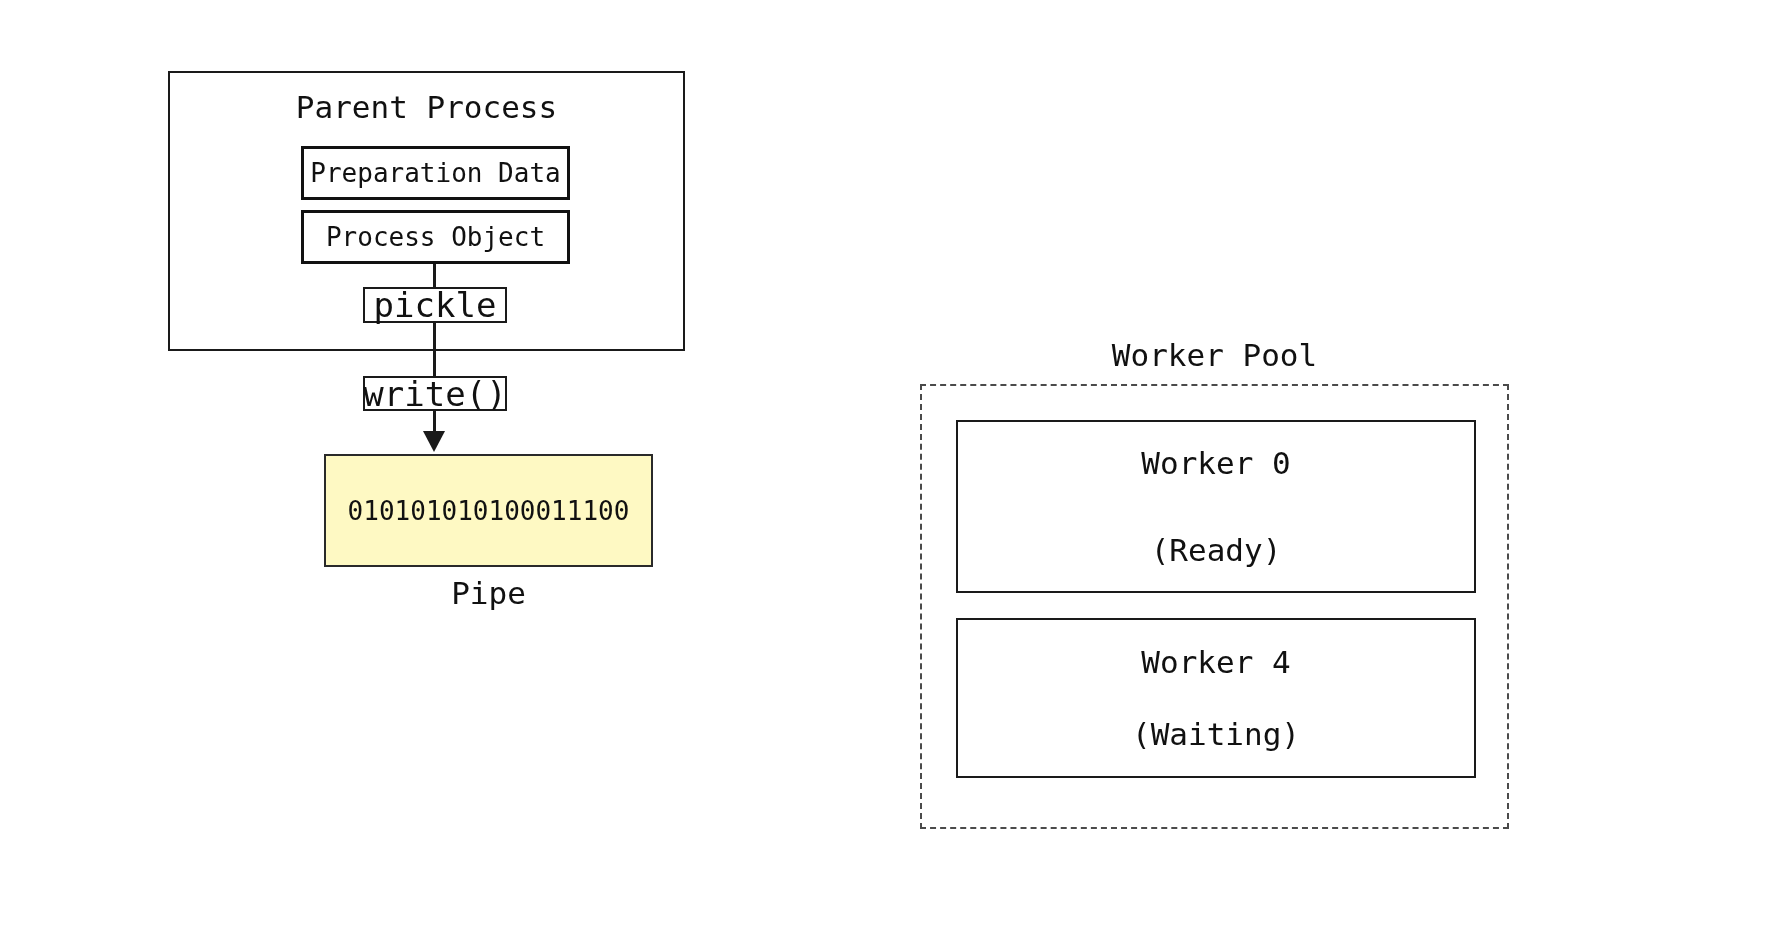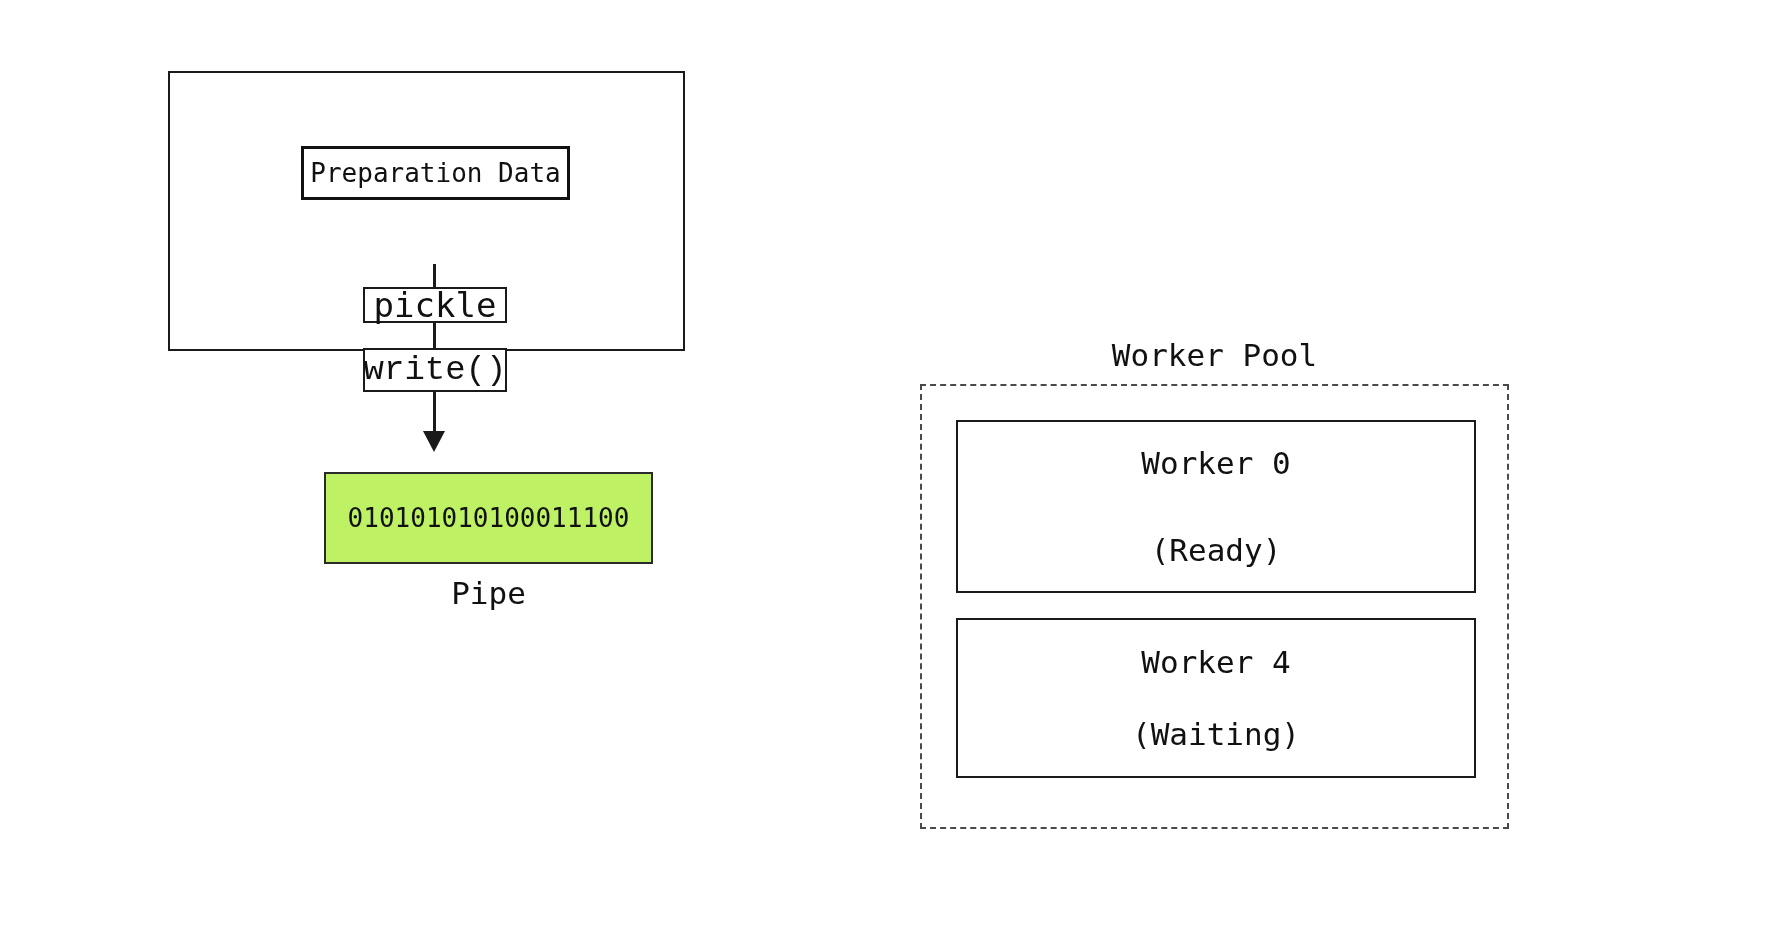--- a/index.html
+++ b/index.html
@@ -32,35 +32,35 @@
   }
   .prep-box { top: 146px; }
   .proc-box { top: 210px; }
   .thin-box {
     width: 144px; left: 363px;
     border: 2px solid #1a1a1a; background: #ffffff;
     display: flex; align-items: center; justify-content: center;
     font-size: 34px; z-index: 2;
   }
   .pickle-box { top: 287px; height: 36px; }
-  .write-box  { top: 348px; height: 44px; font-family: Liberation Mono, monospace; }
+  .write-box  { top: 376px; height: 35px; }
   .connector {
     left: 433px; top: 264px; width: 3px; height: 172px;
     background: #1a1a1a; z-index: 1;
   }
   .arrowhead {
     left: 423px; top: 431px; width: 0; height: 0;
     border-left: 11px solid transparent;
     border-right: 11px solid transparent;
     border-top: 21px solid #1a1a1a;
     z-index: 1;
   }
   .pipe-box {
-    left: 324px; top: 472px; width: 329px; height: 92px;
-    border: 2px solid #2a2a2a; background: #bef264;
+    left: 324px; top: 454px; width: 329px; height: 113px;
+    border: 2px solid #2a2a2a; background: #fef9c3;
     display: flex; align-items: center; justify-content: center;
     font-size: 26px; letter-spacing: 0px;
   }
   .pipe-label {
     left: 324px; top: 575px; width: 329px;
     text-align: center; font-size: 31px; line-height: 36px;
   }
 
   
   .pool-title {
@@ -80,25 +80,29 @@
   }
   .worker-0 { top: 420px; height: 173px; padding: 22px 0; }
   .worker-1 { top: 618px; height: 160px; padding: 23px 0; }
 </style>
 </head>
 <body>
 
 <div class="canvas">
 
   <div class="abs parent-box"></div>
+  <div class="abs parent-title">Parent Process</div>
 
   <div class="abs thick-box prep-box">
     <span>Preparation Data</span>
   </div>
 
+  <div class="abs thick-box proc-box">
+    <span>Process Object</span>
+  </div>
 
   <div class="abs connector"></div>
   <div class="abs arrowhead"></div>
 
   <div class="abs thin-box pickle-box">
     <span>pickle</span>
   </div>
 
   <div class="abs thin-box write-box">
     <span>write()</span>

